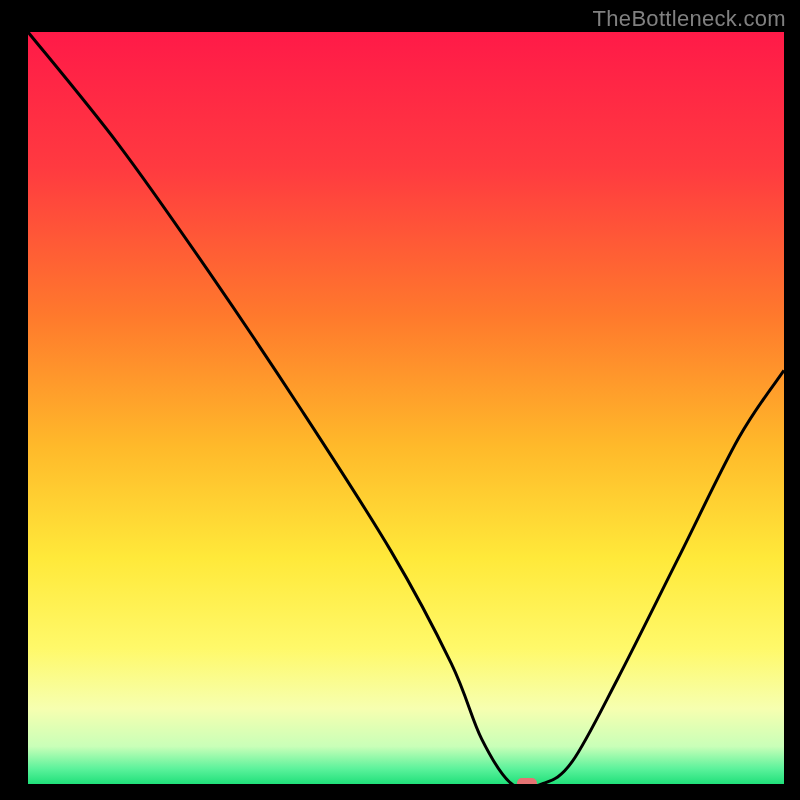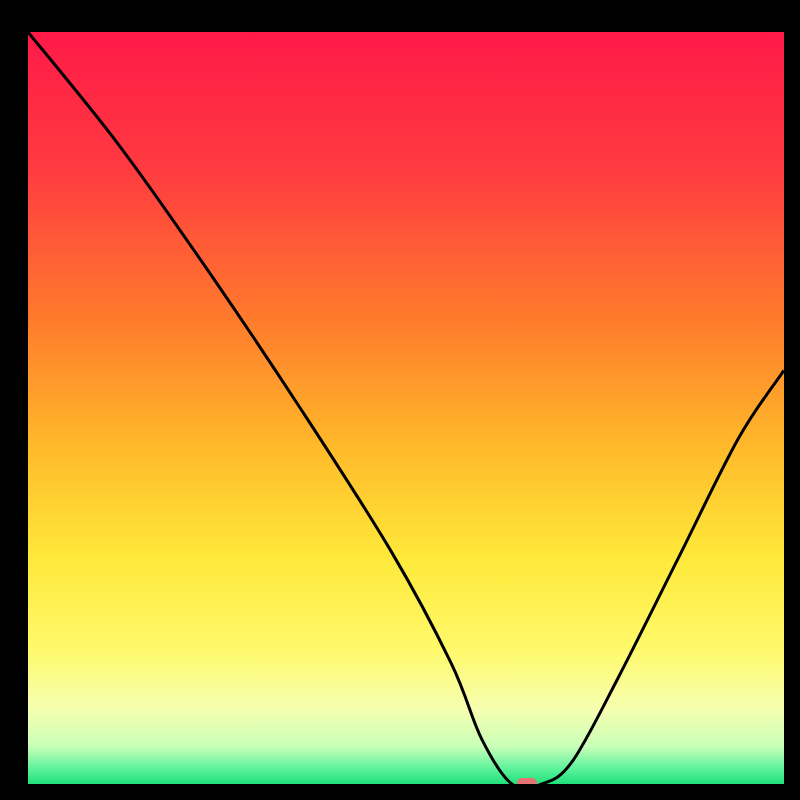--- a/index.html
+++ b/index.html
@@ -35,20 +35,21 @@
   .plot svg {
     width: 100%;
     height: 100%;
     display: block;
   }
 </style>
 </head>
 <body>
 
 <div class="frame">
+  <div class="watermark">TheBottleneck.com</div>
 
   <div class="plot">
     <svg viewBox="0 0 756 752" preserveAspectRatio="none">
       <defs>
         <linearGradient id="bg-grad" x1="0" y1="0" x2="0" y2="1">
             <stop offset="0%" stop-color="#ff1a48"></stop>
             <stop offset="18%" stop-color="#ff3a40"></stop>
             <stop offset="38%" stop-color="#ff7a2c"></stop>
             <stop offset="55%" stop-color="#ffb92a"></stop>
             <stop offset="70%" stop-color="#ffe93a"></stop>

